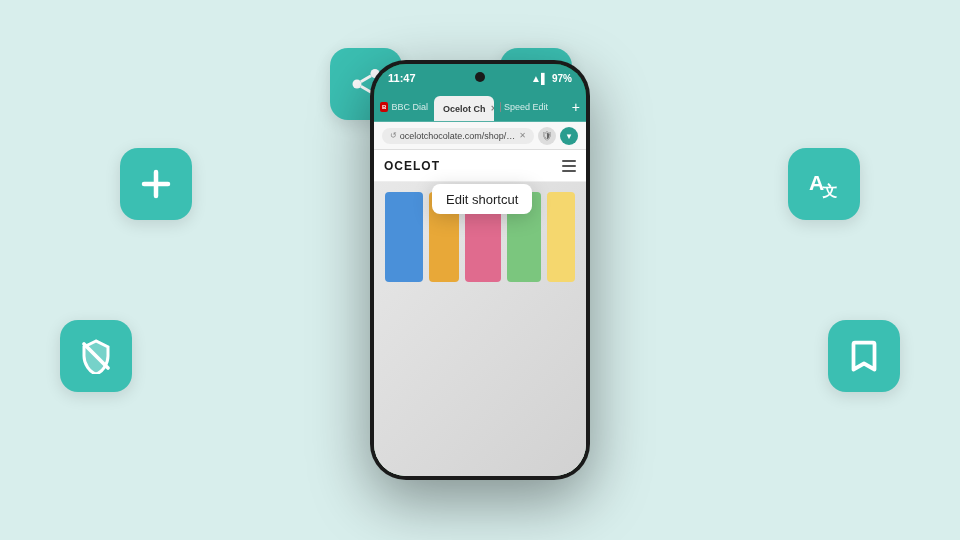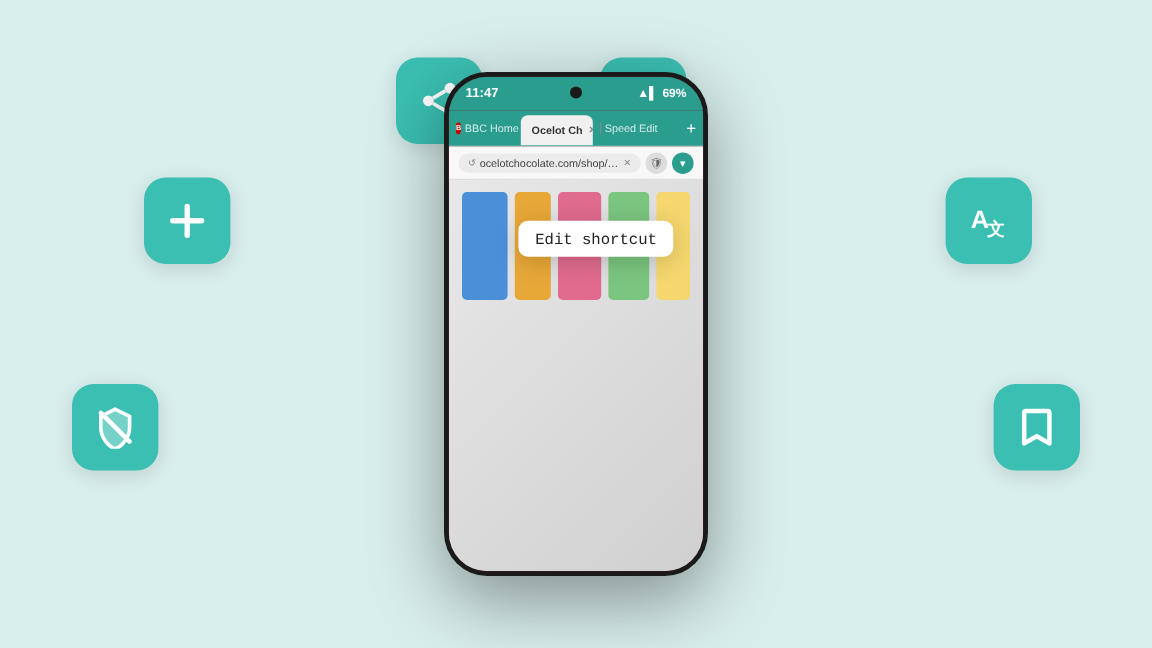--- a/index.html
+++ b/index.html
@@ -60,21 +60,21 @@
       overflow: hidden;
       z-index: 10;
     }
 
     .phone-inner {
       position: absolute;
       top: 4px;
       left: 4px;
       right: 4px;
       bottom: 4px;
-      background: #7f1d1d;
+      background: #15803d;
       border-radius: 32px;
       overflow: hidden;
       display: flex;
       flex-direction: column;
     }
 
     
     .status-bar {
       background: #2a9d8f;
       height: 28px;
@@ -234,21 +234,20 @@
       box-shadow: 0 4px 20px rgba(0,0,0,0.18);
       padding: 6px 14px;
       z-index: 30;
       white-space: nowrap;
     }
 
     .dropdown-popup span {
       font-size: 13px;
       color: #222;
       font-weight: 500;
-      font-family: Liberation Mono, monospace;
     }
 
     .hamburger {
       display: flex;
       flex-direction: column;
       gap: 3px;
     }
 
     .hamburger-line {
       width: 14px;
@@ -356,28 +355,28 @@
 
   <div class="phone">
 
     <div class="phone-inner">
       <div class="camera-notch"></div>
 
       <div class="status-bar">
         <span>11:47</span>
         <div class="status-right">
           <span>▲▌</span>
-          <span>69%</span>
+          <span>97%</span>
         </div>
       </div>
 
       <div class="tab-bar">
         <div class="tab">
           <div class="bbc-fav">B</div>
-          <span>BBC Home</span>
+          <span>BBC Dial</span>
         </div>
         <div class="tab active">
           <div class="ocelot-fav"></div>
           <span>Ocelot Ch</span>
           <span class="tab-close">✕</span>
         </div>
         <div class="tab">
           <div class="speed-fav"></div>
           <span>Speed Edit</span>
         </div>
@@ -390,20 +389,28 @@
         <div class="address-input">
           <span style="font-size:8px;color:#888;">↺</span>
           <span class="address-text">ocelotchocolate.com/shop/lemc</span>
           <span style="font-size:8px;color:#888;margin-left:auto;">✕</span>
         </div>
         <div class="addr-btn" style="font-size:9px;">🛡</div>
         <div class="addr-btn" style="background:#2a9d8f;color:white;font-size:9px;">▾</div>
       </div>
 
       <div class="browser-content">
+        <div class="browser-toolbar">
+          <span class="site-name">OCELOT</span>
+          <div class="hamburger">
+            <div class="hamburger-line"></div>
+            <div class="hamburger-line"></div>
+            <div class="hamburger-line"></div>
+          </div>
+        </div>
 
         <div class="dropdown-popup">
           <span>Edit shortcut</span>
         </div>
 
         <div class="page-image-area">
           <div class="color-block" style="width:38px;height:90px;background:#4a90d9;border-radius:4px;"></div>
           <div class="color-block" style="width:30px;height:90px;background:#e8a838;border-radius:4px;"></div>
           <div class="color-block" style="width:36px;height:90px;background:#e06b8e;border-radius:4px;"></div>
           <div class="color-block" style="width:34px;height:90px;background:#7bc67e;border-radius:4px;"></div>

